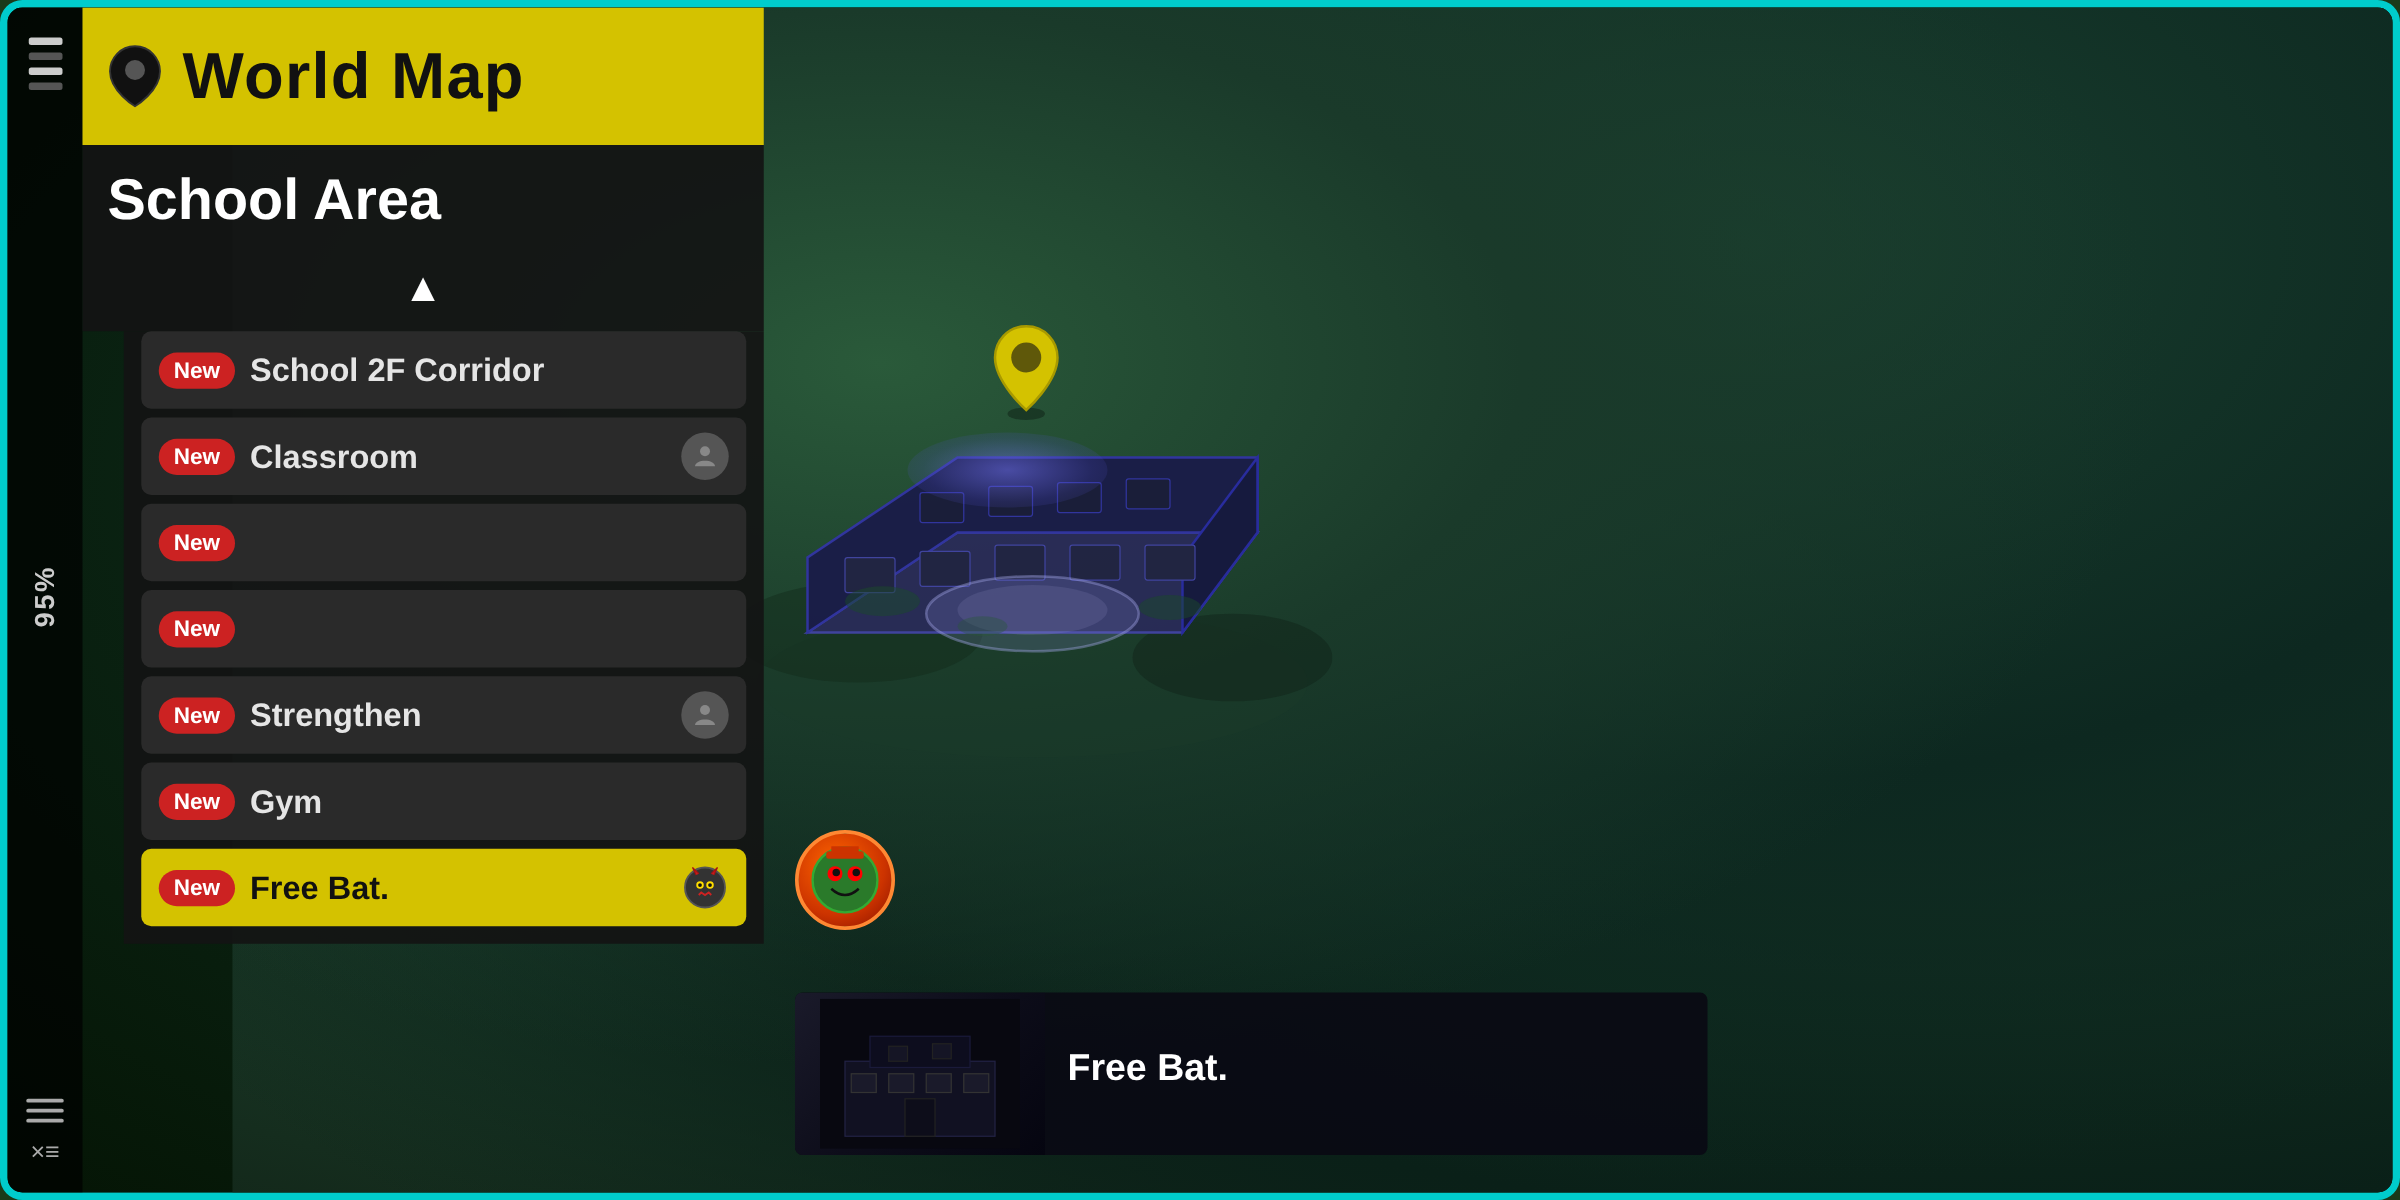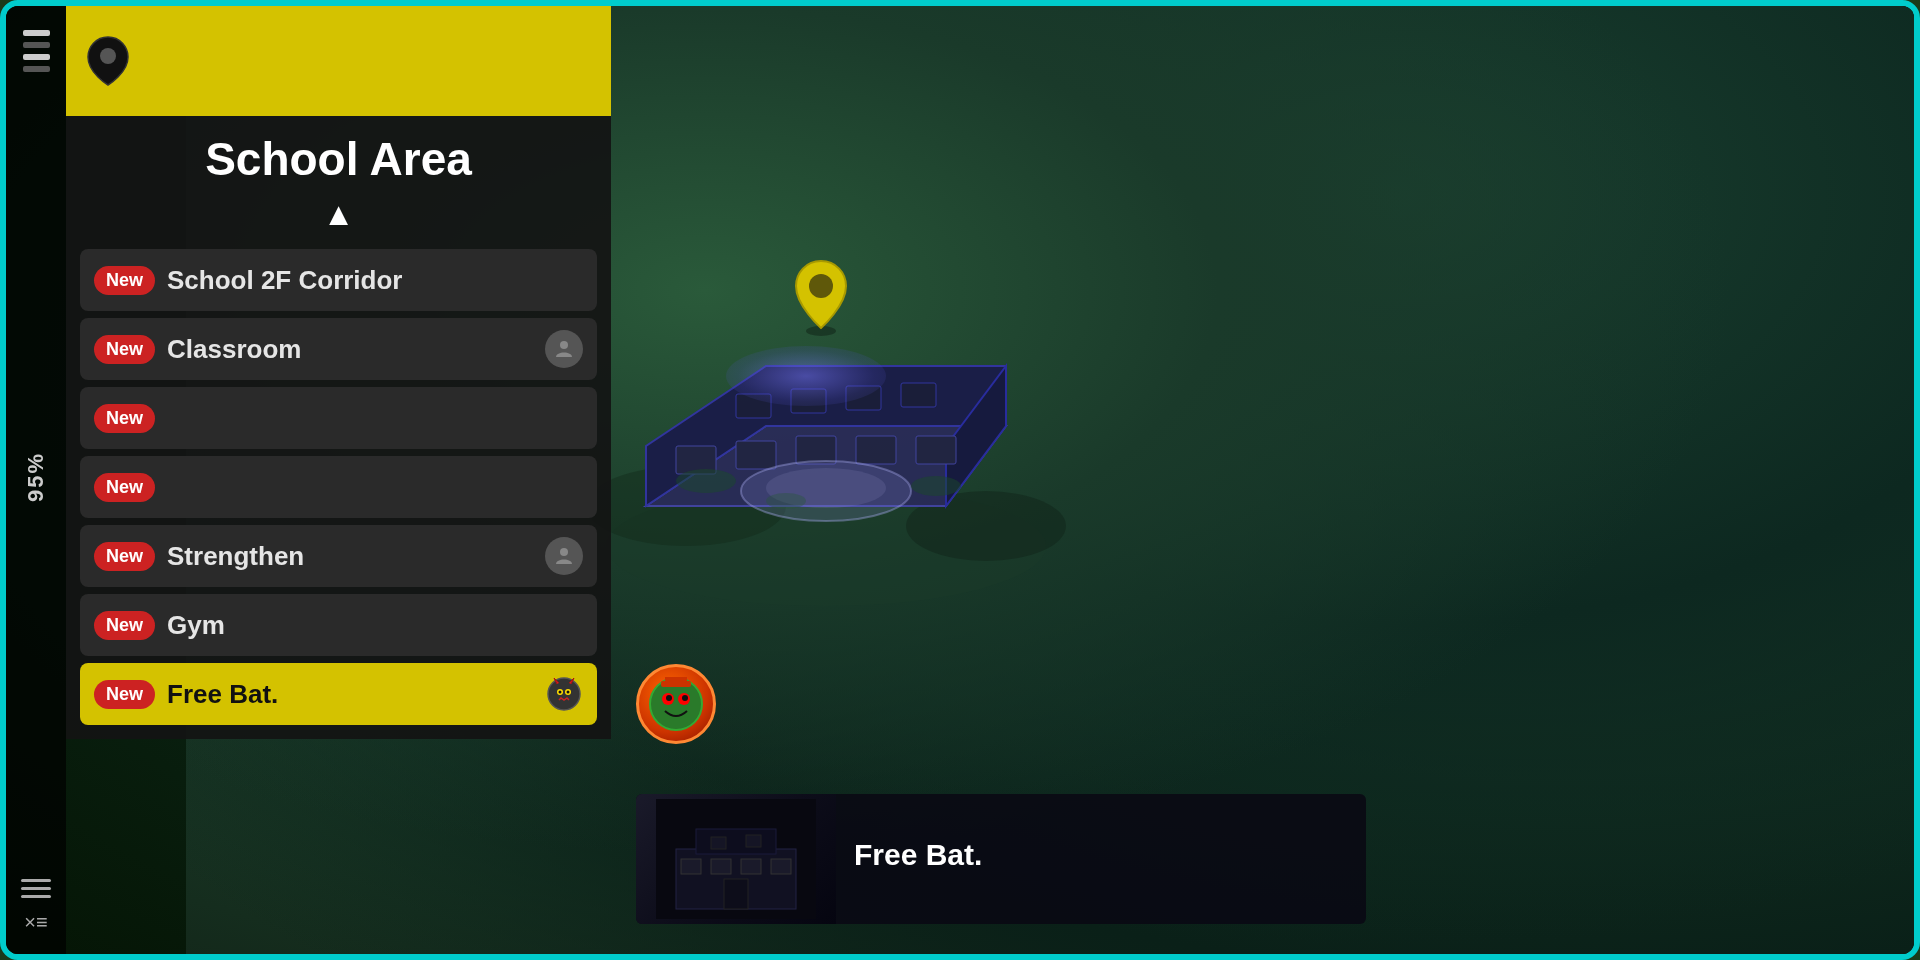--- a/index.html
+++ b/index.html
@@ -138,37 +138,37 @@
 
     
     .school-area-section {
       background: rgba(20, 20, 20, 0.92);
       padding: 16px 20px 8px 20px;
     }
     .school-area-title {
       font-size: 46px;
       font-weight: bold;
       color: white;
-      text-align: center;
-      margin-bottom: 10px;
+      margin-bottom: 26px;
     }
     .up-arrow {
       text-align: center;
       color: white;
       font-size: 32px;
       margin-bottom: 8px;
     }
 
     
     .location-list {
       background: rgba(20, 20, 20, 0.92);
       padding: 0 14px 14px 14px;
       display: flex;
       flex-direction: column;
       gap: 7px;
+      margin-left: 33px;
     }
 
     .location-item {
       display: flex;
       align-items: center;
       background: #2a2a2a;
       border-radius: 8px;
       padding: 10px 14px;
       gap: 12px;
       position: relative;
@@ -398,20 +398,21 @@
     </div>
   </div>
 
   <div class="left-panel">
 
     <div class="world-map-header">
       <svg class="map-pin-icon" viewBox="0 0 44 52" xmlns="http://www.w3.org/2000/svg">
         <path d="M22 2 C10 2 2 12 2 22 C2 38 22 50 22 50 C22 50 42 38 42 22 C42 12 34 2 22 2Z" fill="#111" stroke="#333" stroke-width="1.5"></path>
         <circle cx="22" cy="21" r="8" fill="#555"></circle>
       </svg>
+      <span class="world-map-title">World Map</span>
     </div>
 
     <div class="school-area-section">
       <div class="school-area-title">School Area</div>
       <div class="up-arrow">▲</div>
     </div>
 
     <div class="location-list">
 
       <div class="location-item">

